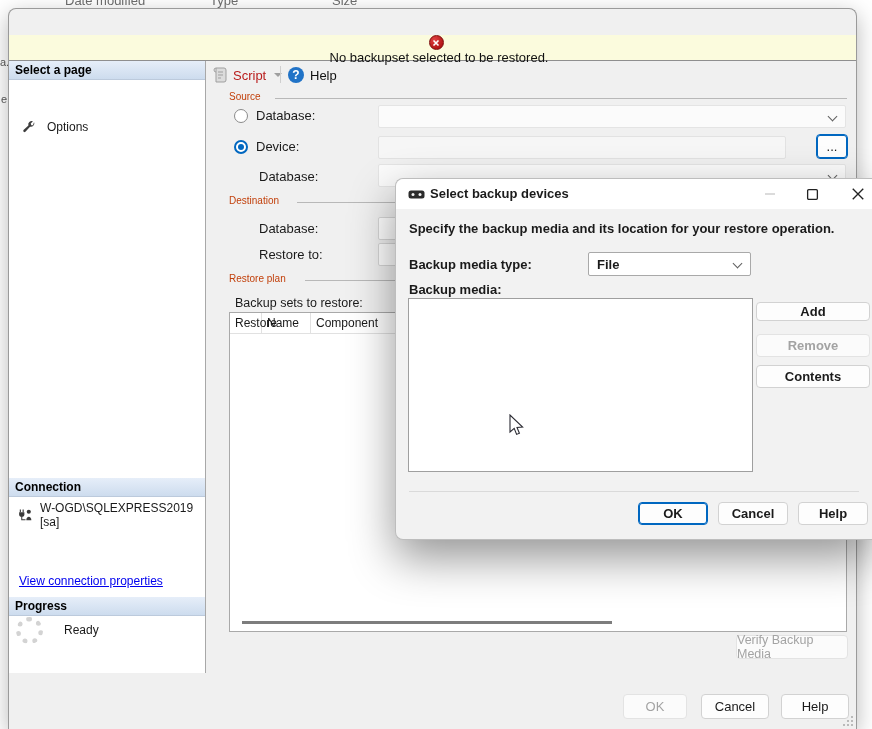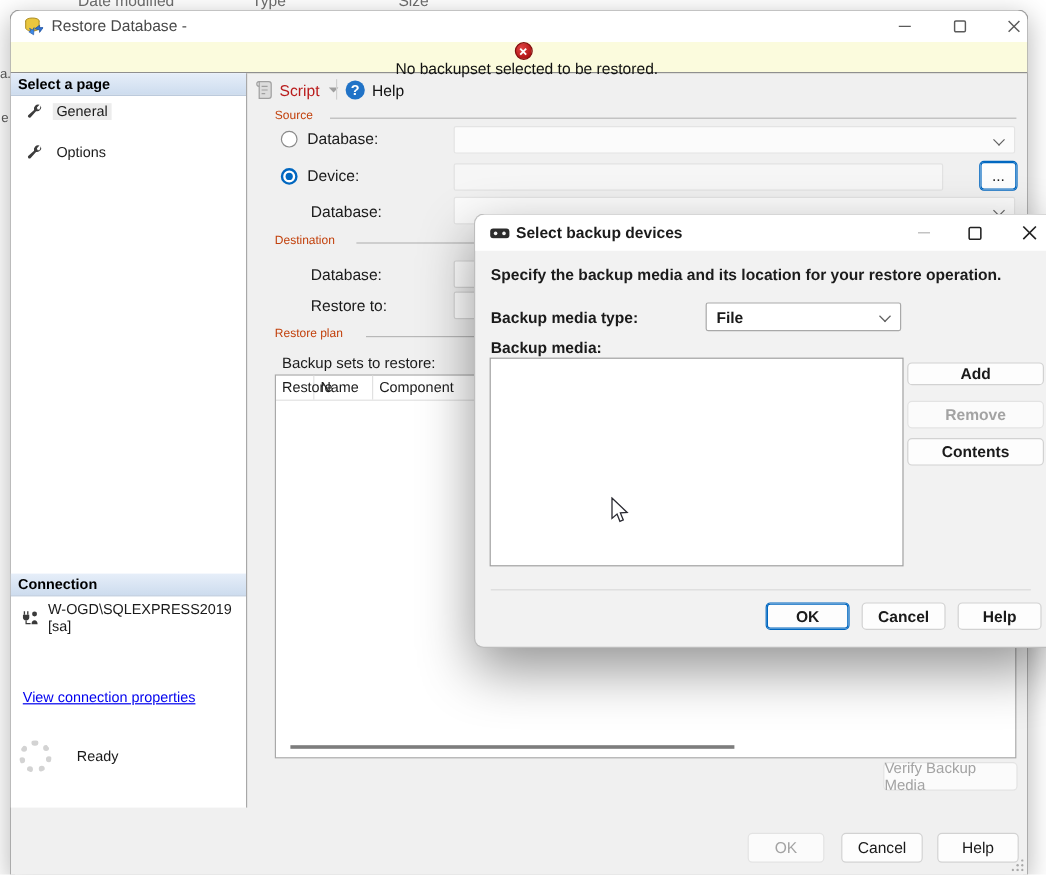--- a/index.html
+++ b/index.html
@@ -111,82 +111,53 @@
 <div id="stage">
 
   <div class="bg-col" style="left:65px">Date modified</div>
   <div class="bg-col" style="left:210px">Type</div>
   <div class="bg-col" style="left:332px">Size</div>
   <div class="edge-frag" style="left:0;top:56px">a.</div>
   <div class="edge-frag" style="left:1px;top:93px">e</div>
 
   <div id="main-dialog">
 
-    <div id="main-titlebar">
-      <svg class="abs" style="left:11px;top:5px" width="16" height="16" viewBox="0 0 16 16">
-        <ellipse cx="7" cy="3.4" rx="5.6" ry="2.4" fill="#e9c63e" stroke="#a8881c" stroke-width="0.8"></ellipse>
-        <path d="M1.4 3.4v6c0 1.3 2.5 2.4 5.6 2.4s5.6-1.1 5.6-2.4v-6" fill="#e9c63e" stroke="#a8881c" stroke-width="0.8"></path>
-        <path d="M9 10l4-3v2h3l-3 4v-2z" fill="#2f6fd0" stroke="#1b4e9b" stroke-width="0.6"></path>
-        <path d="M8 15l-4-2.5 1.8-.6L4.6 9.6l2.6 1.4L8.4 9z" fill="#3c8bea" stroke="#1b4e9b" stroke-width="0.5"></path>
-      </svg>
-      <div id="main-title">Restore Database -</div>
-      <div class="wbtn" style="left:727px">
-        <svg width="12" height="12" viewBox="0 0 12 12">
-            <line x1="1" y1="6" x2="11" y2="6" stroke="#5a5a5a" stroke-width="1.2"></line>
-          </svg>
-      </div>
-      <div class="wbtn" style="left:773px">
-        <svg width="12" height="12" viewBox="0 0 12 12">
-            <rect x="1.5" y="1.5" width="9" height="9" fill="none" stroke="#5a5a5a" stroke-width="1.2" rx="1"></rect>
-          </svg>
-      </div>
-      <div class="wbtn" style="left:818px">
-        <svg width="12" height="12" viewBox="0 0 12 12">
-            <path d="M1.5 1.5l9 9M10.5 1.5l-9 9" stroke="#5a5a5a" stroke-width="1.2"></path>
-          </svg>
-      </div>
-    </div>
 
     <div id="warnbar">
       <div class="err-icon">
         <svg width="8" height="8" viewBox="0 0 8 8">
             <path d="M1.5 1.5l5 5M6.5 1.5l-5 5" stroke="#fff" stroke-width="1.6"></path>
           </svg>
       </div>
       <span class="msg">No backupset selected to be restored.</span>
     </div>
 
     <div id="sidebar">
       <div class="sec-header" style="top:0">Select a page</div>
-      <div class="page-item selected" style="top:23px">
-        <svg width="14" height="14" viewBox="0 0 16 16">
-            <path d="M13.8 2.2a4 4 0 0 1-4.6 5.4l-5.3 5.9a1.5 1.5 0 0 1-2.2-2L7.3 6.4a4 4 0 0 1 5.2-4.9L10 4l.6 1.9L12.5 6z" fill="#3d3d3d"></path>
-          </svg>
-        <span class="lbl">General</span>
-      </div>
       <div class="page-item" style="top:57px">
         <svg width="14" height="14" viewBox="0 0 16 16">
             <path d="M13.8 2.2a4 4 0 0 1-4.6 5.4l-5.3 5.9a1.5 1.5 0 0 1-2.2-2L7.3 6.4a4 4 0 0 1 5.2-4.9L10 4l.6 1.9L12.5 6z" fill="#3d3d3d"></path>
           </svg>
         <span class="lbl">Options</span>
       </div>
 
       <div class="sec-header" style="top:417px">Connection</div>
       <div id="conn-row" style="top:440px">
         <svg width="16" height="15" viewBox="0 0 16 15">
           <path d="M2.5 1v3M5.5 1v3" stroke="#3a3a3a" stroke-width="1.2"></path>
           <path d="M1.2 4h5.6v2.2a2.8 2.8 0 0 1-5.6 0z" fill="#3a3a3a"></path>
           <path d="M4 9v3h4" stroke="#3a3a3a" stroke-width="1.1" fill="none"></path>
           <circle cx="11.5" cy="3.5" r="2.2" fill="#3a3a3a"></circle>
           <path d="M8.8 12.5c0-2.2 1.2-3.6 2.7-3.6s2.7 1.4 2.7 3.6z" fill="#3a3a3a"></path>
         </svg>
         <span class="lbl">W-OGD\SQLEXPRESS2019 [sa]</span>
       </div>
       <a id="conn-link" style="top:513px">View connection properties</a>
 
+      <div class="sec-header" style="top:536px">Progress</div>
       <div id="spinner" style="left:7px;top:556px"></div>
       <div id="ready-lbl" style="left:55px;top:562px">Ready</div>
     </div>
 
     <div id="toolbar">
       <div id="script-btn">
         <svg width="15" height="16" viewBox="0 0 15 16">
           <path d="M3 1h8a2 2 0 0 1 2 2v10a2 2 0 0 1-2 2H3z" fill="#dcdcdc" stroke="#9f9f9f"></path>
           <path d="M3 1a2 2 0 0 0 0 4" fill="none" stroke="#9f9f9f"></path>
           <path d="M5 5h5M5 8h5M5 11h3" stroke="#9f9f9f" stroke-width="1"></path>

